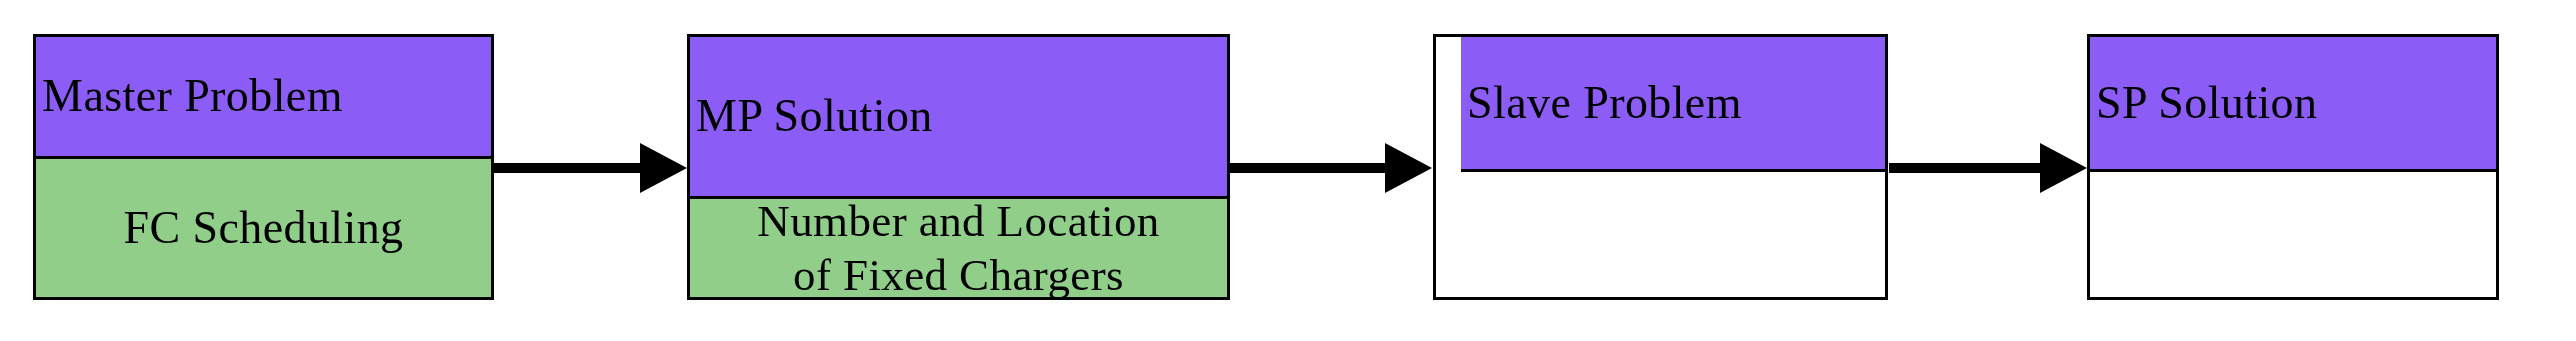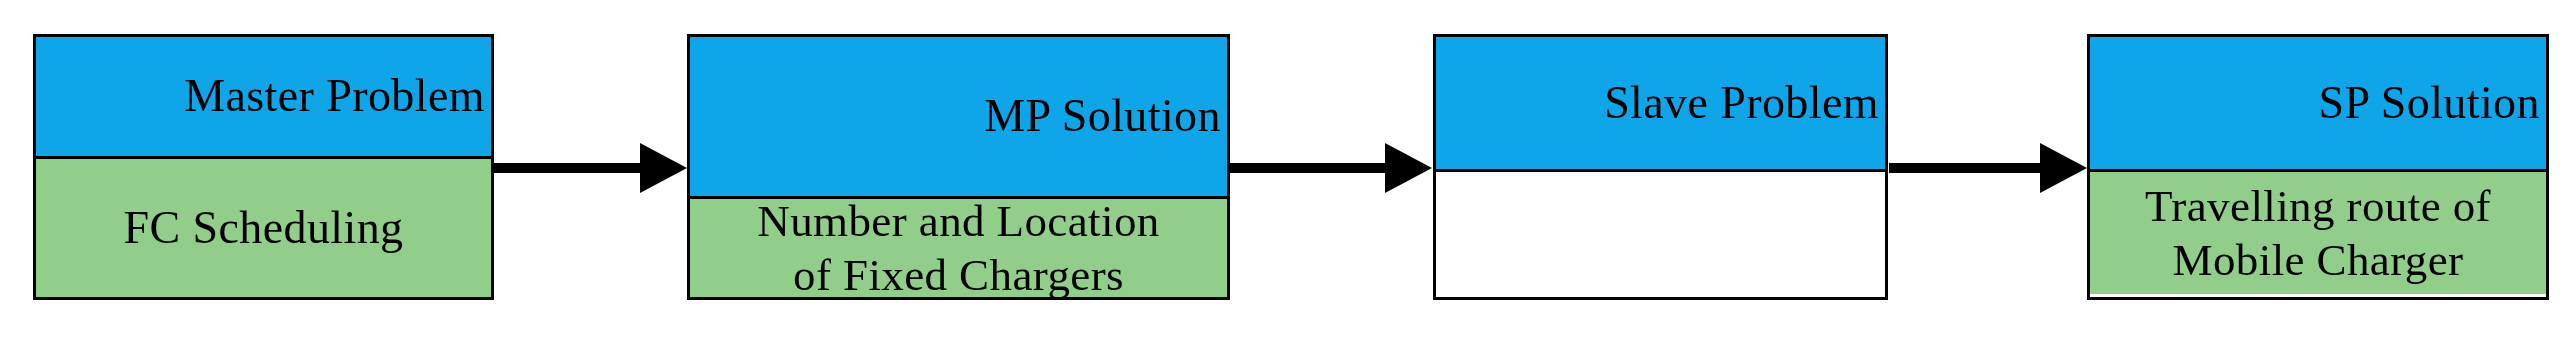--- a/index.html
+++ b/index.html
@@ -20,25 +20,25 @@
   .flow-box {
     position: absolute;
     box-sizing: border-box;
     border: 3.8px solid #000000;
     display: flex;
     flex-direction: column;
     background: #ffffff;
   }
   .box-top {
     box-sizing: border-box;
-    background: #0ea5e9;
+    background: #8b5cf6;
     border-bottom: 3.8px solid #000000;
     display: flex;
     align-items: center;
-    justify-content: flex-end;
+    justify-content: flex-start;
     overflow: hidden;
   }
   .box-bottom {
     box-sizing: border-box;
     background: #90ce8a;
     display: flex;
     align-items: center;
     justify-content: center;
     overflow: hidden;
   }
@@ -105,35 +105,31 @@
       <span class="box-label two-line">Number and Location
 of Fixed Chargers</span>
     </div>
   </div>
 
   <div class="arrow" style="left:1230px; top:168px; width:203px;">
     <div class="shaft" style="width:162px;"></div>
     <div class="head" style="left:155px;"></div>
   </div>
 
-  <div class="flow-box" style="left:1433px; top:34px; width:455px; height:266px;">
+  <div class="flow-box" style="left:1433px; top:34px; width:455px; height:266px;padding-left:25px;">
     <div class="box-top" style="height:135px;">
       <span class="box-label">Slave Problem</span>
     </div>
   </div>
 
   <div class="arrow" style="left:1889px; top:168px; width:198px;">
     <div class="shaft" style="width:158px;"></div>
     <div class="head" style="left:151px;"></div>
   </div>
 
-  <div class="flow-box" style="left:2087px; top:34px; width:462px; height:266px;">
+  <div class="flow-box" style="left:2087px; top:34px; width:412px; height:266px;">
     <div class="box-top" style="height:135px;">
       <span class="box-label">SP Solution</span>
-    </div>
-    <div class="box-bottom" style="height:122px;">
-      <span class="box-label two-line">Travelling route of
-Mobile Charger</span>
     </div>
   </div>
 
 </div>
 
 
 </body></html>

